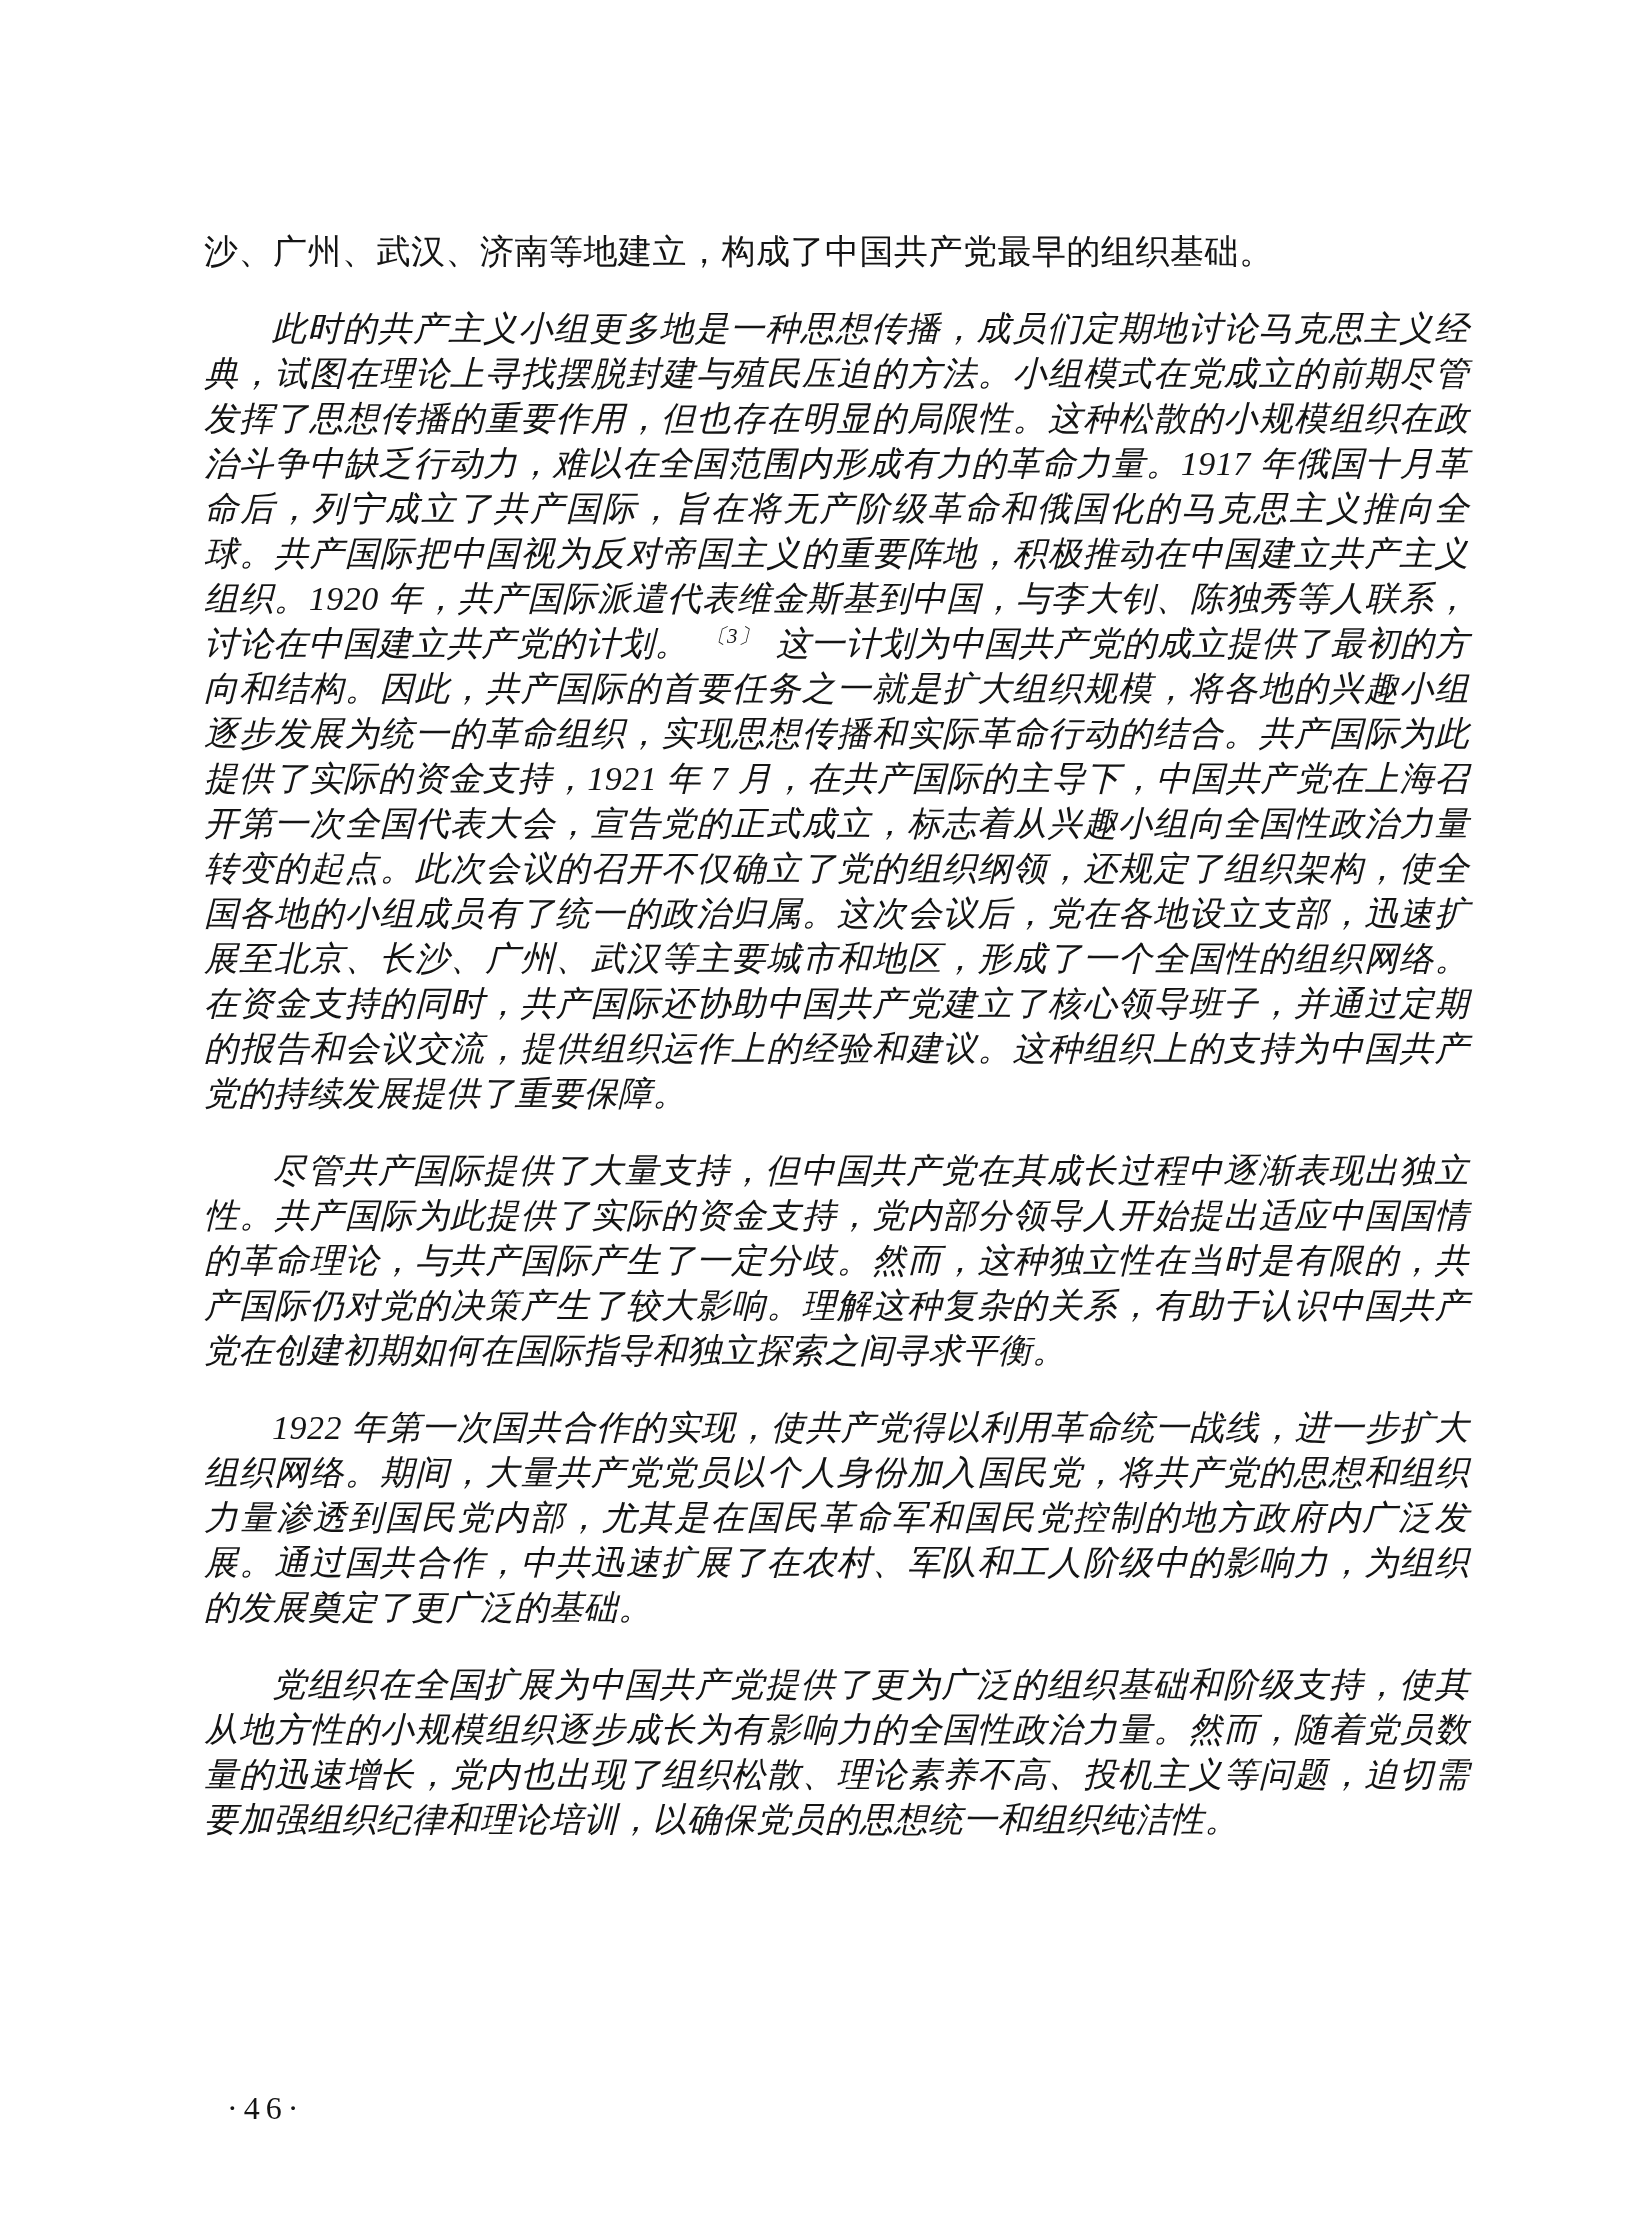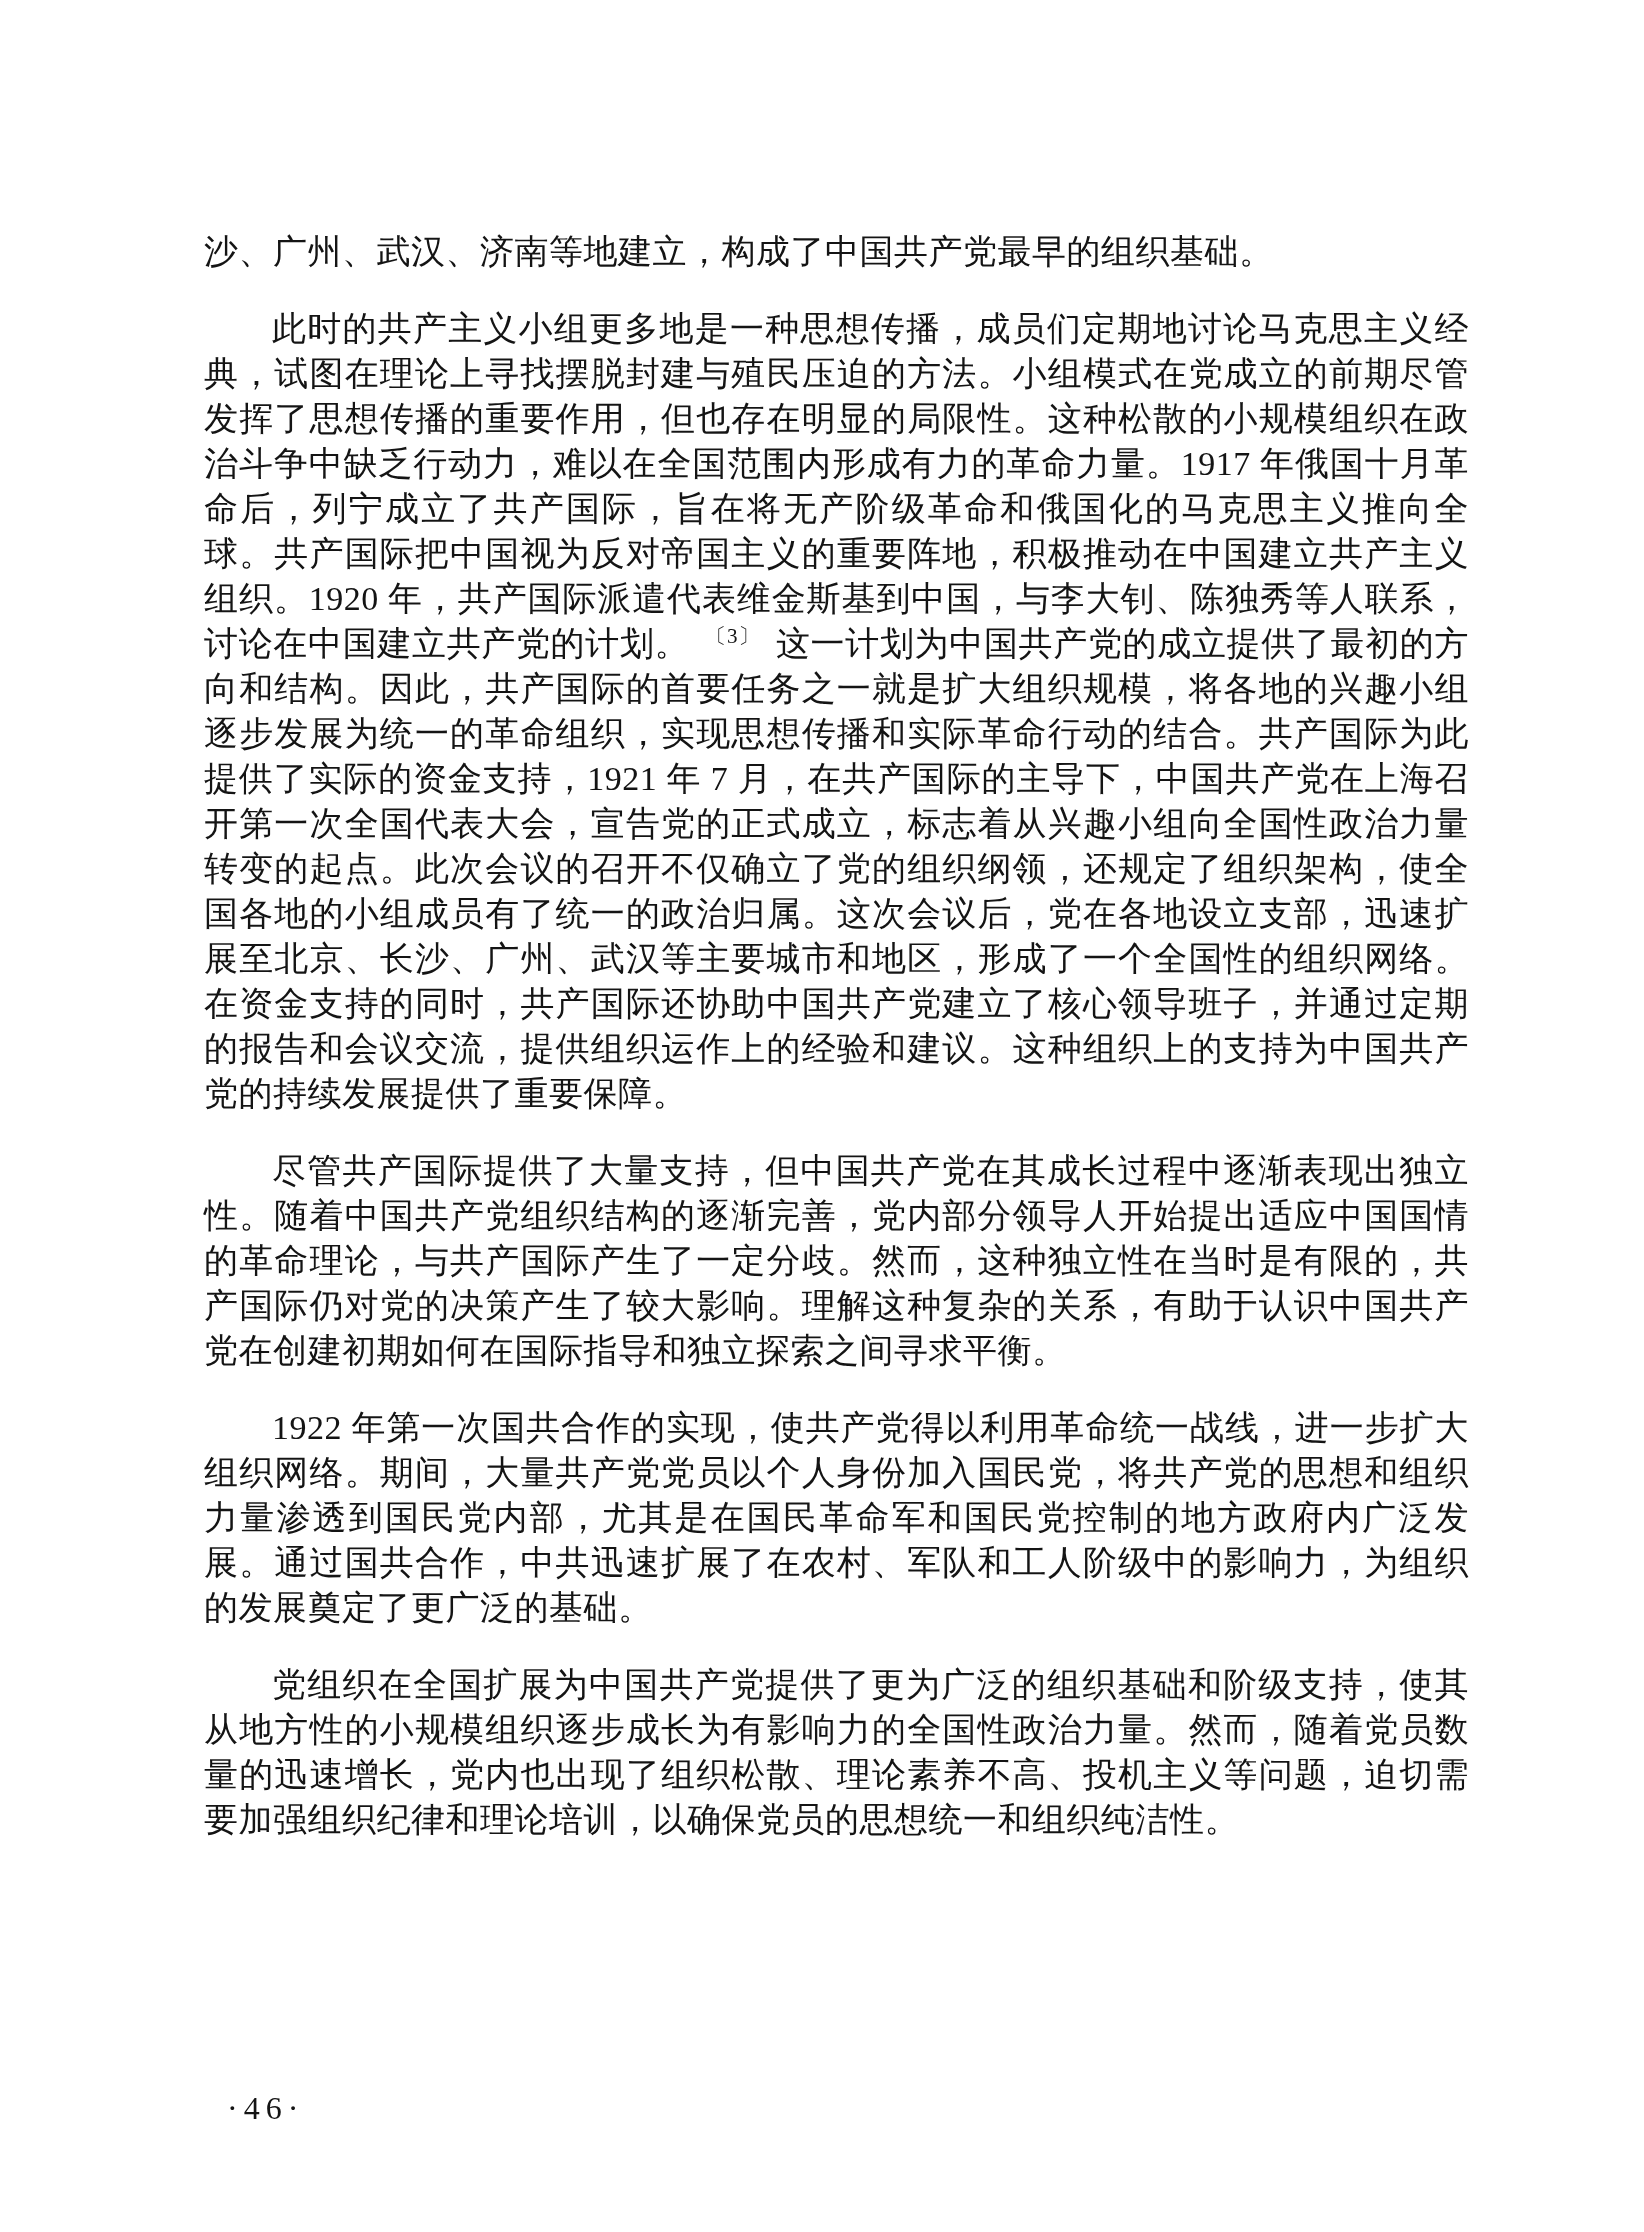--- a/index.html
+++ b/index.html
@@ -23,21 +23,21 @@
     top: 181px;
     width: 1329px;
   }
   .content p {
     font-size: 34px;
     line-height: 45px;
     text-align: justify;
     text-justify: inter-character;
     letter-spacing: 0.5px;
   }
-  .content p.indent { text-indent: 2em; }
+  .content p.indent { text-indent: 2em; font-style: italic; }
   .content h2 {
     font-family: "Liberation Sans", "DejaVu Sans", sans-serif;
     font-weight: 700;
     font-size: 34px;
     line-height: 45px;
     margin: 24px 0 18px 0;
     text-indent: 2em;
     letter-spacing: 1px;
     color: #101010;
   }
@@ -55,19 +55,19 @@
     color: #141414;
   }
 </style>
 </head>
 <body>
 
 <div class="page">
   <div class="content">
       <p>沙、广州、武汉、济南等地建立，构成了中国共产党最早的组织基础。</p>
       <p class="indent">此时的共产主义小组更多地是一种思想传播，成员们定期地讨论马克思主义经典，试图在理论上寻找摆脱封建与殖民压迫的方法。小组模式在党成立的前期尽管发挥了思想传播的重要作用，但也存在明显的局限性。这种松散的小规模组织在政治斗争中缺乏行动力，难以在全国范围内形成有力的革命力量。1917 年俄国十月革命后，列宁成立了共产国际，旨在将无产阶级革命和俄国化的马克思主义推向全球。共产国际把中国视为反对帝国主义的重要阵地，积极推动在中国建立共产主义组织。1920 年，共产国际派遣代表维金斯基到中国，与李大钊、陈独秀等人联系，讨论在中国建立共产党的计划。<sup class="fn">〔3〕</sup>这一计划为中国共产党的成立提供了最初的方向和结构。因此，共产国际的首要任务之一就是扩大组织规模，将各地的兴趣小组逐步发展为统一的革命组织，实现思想传播和实际革命行动的结合。共产国际为此提供了实际的资金支持，1921 年 7 月，在共产国际的主导下，中国共产党在上海召开第一次全国代表大会，宣告党的正式成立，标志着从兴趣小组向全国性政治力量转变的起点。此次会议的召开不仅确立了党的组织纲领，还规定了组织架构，使全国各地的小组成员有了统一的政治归属。这次会议后，党在各地设立支部，迅速扩展至北京、长沙、广州、武汉等主要城市和地区，形成了一个全国性的组织网络。在资金支持的同时，共产国际还协助中国共产党建立了核心领导班子，并通过定期的报告和会议交流，提供组织运作上的经验和建议。这种组织上的支持为中国共产党的持续发展提供了重要保障。</p>
-      <p class="indent">尽管共产国际提供了大量支持，但中国共产党在其成长过程中逐渐表现出独立性。随着中国共产党组织结构的逐渐完善，党内部分领导人开始提出适应中国国情的革命理论，与共产国际产生了一定分歧。然而，这种独立性在当时是有限的，共产国际仍对党的决策产生了较大影响。理解这种复杂的关系，有助于认识中国共产党在创建初期如何在国际指导和独立探索之间寻求平衡。</p>
+      <p class="indent">尽管共产国际提供了大量支持，但中国共产党在其成长过程中逐渐表现出独立性。共产国际为此提供了实际的资金支持，党内部分领导人开始提出适应中国国情的革命理论，与共产国际产生了一定分歧。然而，这种独立性在当时是有限的，共产国际仍对党的决策产生了较大影响。理解这种复杂的关系，有助于认识中国共产党在创建初期如何在国际指导和独立探索之间寻求平衡。</p>
       <p class="indent">1922 年第一次国共合作的实现，使共产党得以利用革命统一战线，进一步扩大组织网络。期间，大量共产党党员以个人身份加入国民党，将共产党的思想和组织力量渗透到国民党内部，尤其是在国民革命军和国民党控制的地方政府内广泛发展。通过国共合作，中共迅速扩展了在农村、军队和工人阶级中的影响力，为组织的发展奠定了更广泛的基础。</p>
       <p class="indent">党组织在全国扩展为中国共产党提供了更为广泛的组织基础和阶级支持，使其从地方性的小规模组织逐步成长为有影响力的全国性政治力量。然而，随着党员数量的迅速增长，党内也出现了组织松散、理论素养不高、投机主义等问题，迫切需要加强组织纪律和理论培训，以确保党员的思想统一和组织纯洁性。</p>
     </div>
   <div class="pageno">·46·</div>
 </div>
 
 
 </body></html>

